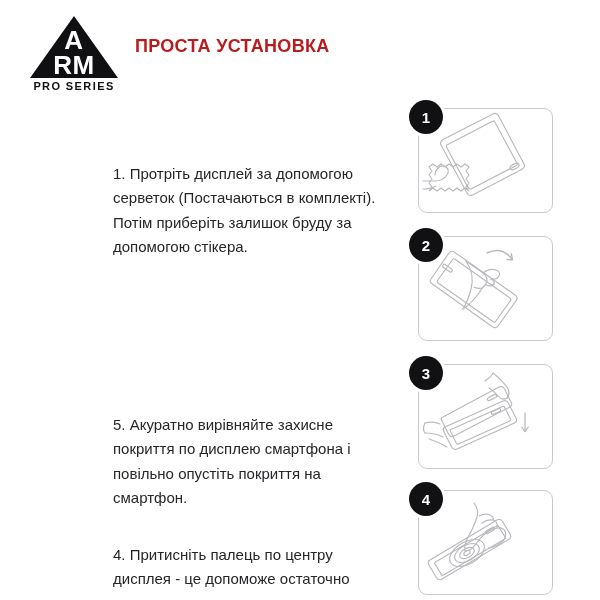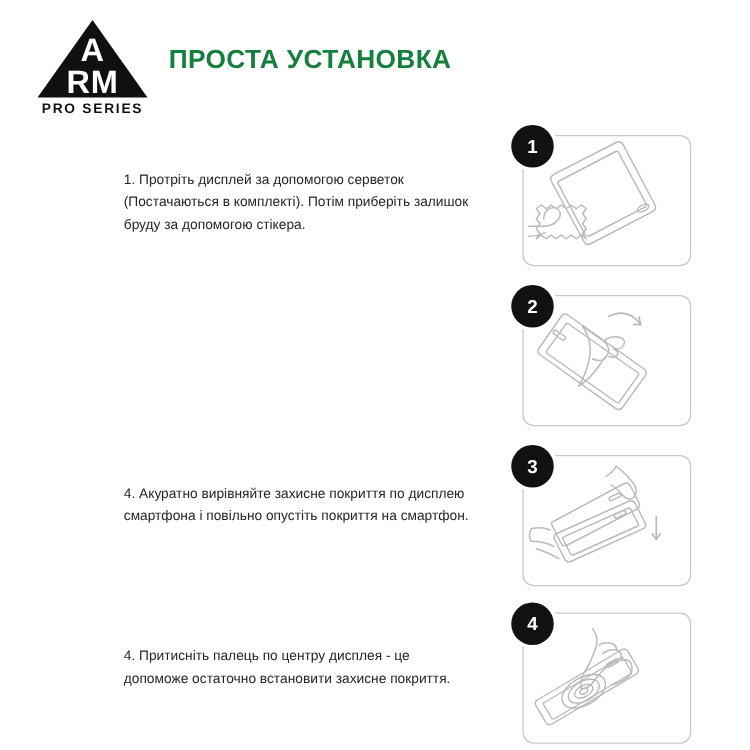--- a/index.html
+++ b/index.html
@@ -32,42 +32,43 @@
     top: 14px;
     width: 92px;
     height: 80px;
   }
   .logo svg { display: block; }
 
   .page-title {
     position: absolute;
     left: 135px;
     top: 36px;
-    font-size: 21px;
+    font-size: 18px;
     font-weight: bold;
     letter-spacing: 0.3px;
-    color: #15803d;
+    color: #b91c1c;
     white-space: nowrap;
   }
 
   
   .steps-text {
     position: absolute;
     left: 0;
     top: 0;
     width: 400px;
     height: 600px;
   }
   .step-text {
     position: absolute;
-    left: 99px;
+    left: 113px;
     width: 280px;
-    font-size: 11px;
+    font-size: 15px;
     line-height: 1.62;
     color: #26262a;
+    margin-top: 26px;
   }
   .step-text-1 { top: 136px; }
   .step-text-2 { top: 283px; }
   .step-text-3 { top: 387px; }
   .step-text-4 { top: 517px; }
 
   
   .panels {
     position: absolute;
     left: 400px;
@@ -148,21 +149,21 @@
         <text x="46" y="60" fill="#ffffff" font-family="Liberation Sans, sans-serif" font-size="26" font-weight="bold" text-anchor="middle" letter-spacing="0.5">RM</text>
         <text x="46" y="76" fill="#101012" font-family="Liberation Sans, sans-serif" font-size="11" font-weight="bold" text-anchor="middle" letter-spacing="1.4">PRO SERIES</text>
       </svg>
     </div>
 
     <div class="page-title">ПРОСТА УСТАНОВКА</div>
   </div>
 
   <div class="steps-text">
     <div class="step-text step-text-1">1. Протріть дисплей за допомогою серветок (Постачаються в комплекті). Потім приберіть залишок бруду за допомогою стікера.</div>
-    <div class="step-text step-text-3">4. Акуратно вирівняйте захисне покриття по дисплею смартфона і повільно опустіть покриття на смартфон.</div>
+    <div class="step-text step-text-3">5. Акуратно вирівняйте захисне покриття по дисплею смартфона і повільно опустіть покриття на смартфон.</div>
     <div class="step-text step-text-4">4. Притисніть палець по центру дисплея - це допоможе остаточно встановити захисне покриття.</div>
   </div>
 
   <div class="panels">
 
     <div class="panel panel-1">
       <div class="panel-frame">
         <div class="panel-art">
           <svg width="135" height="105" viewBox="0 0 135 105" xmlns="http://www.w3.org/2000/svg" fill="none" stroke="#b9b9bd" stroke-width="1.15" stroke-linecap="round" stroke-linejoin="round">
 

